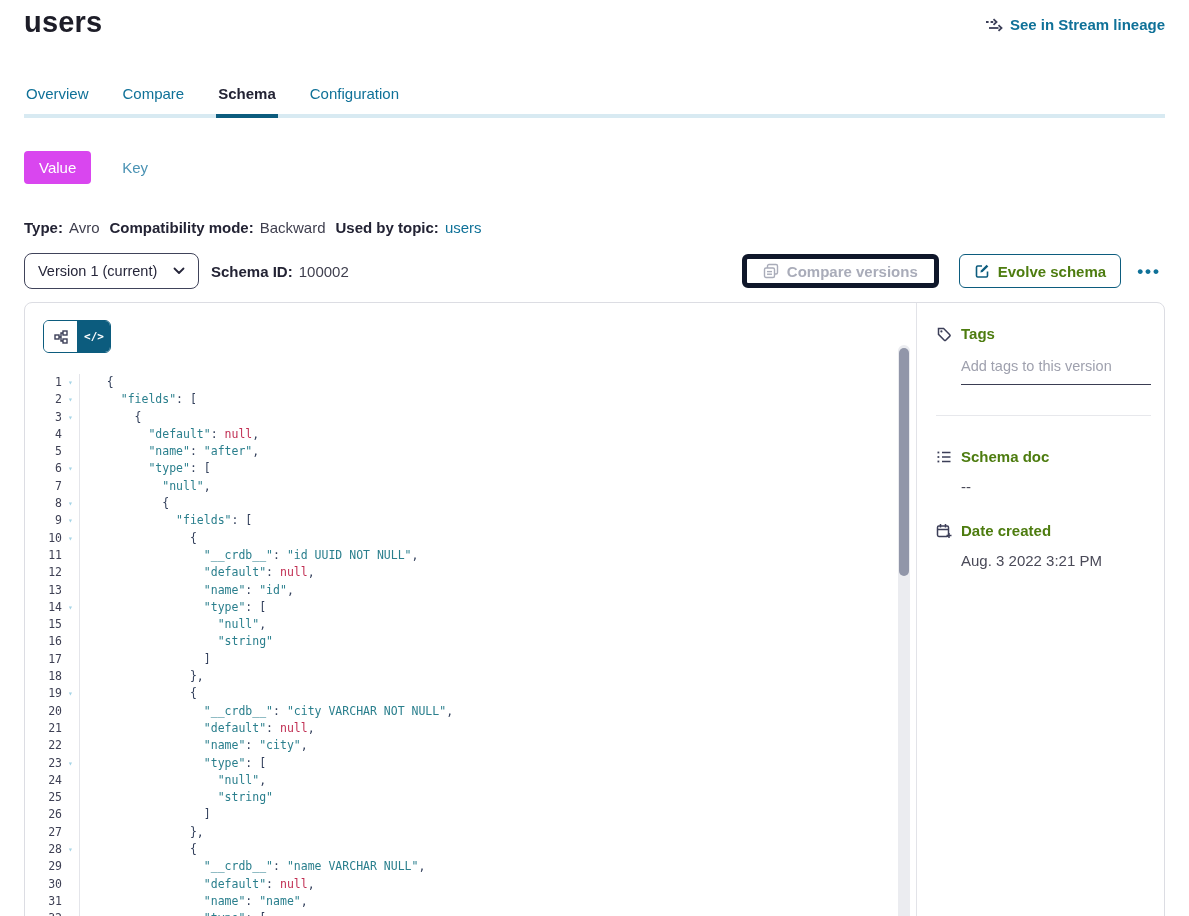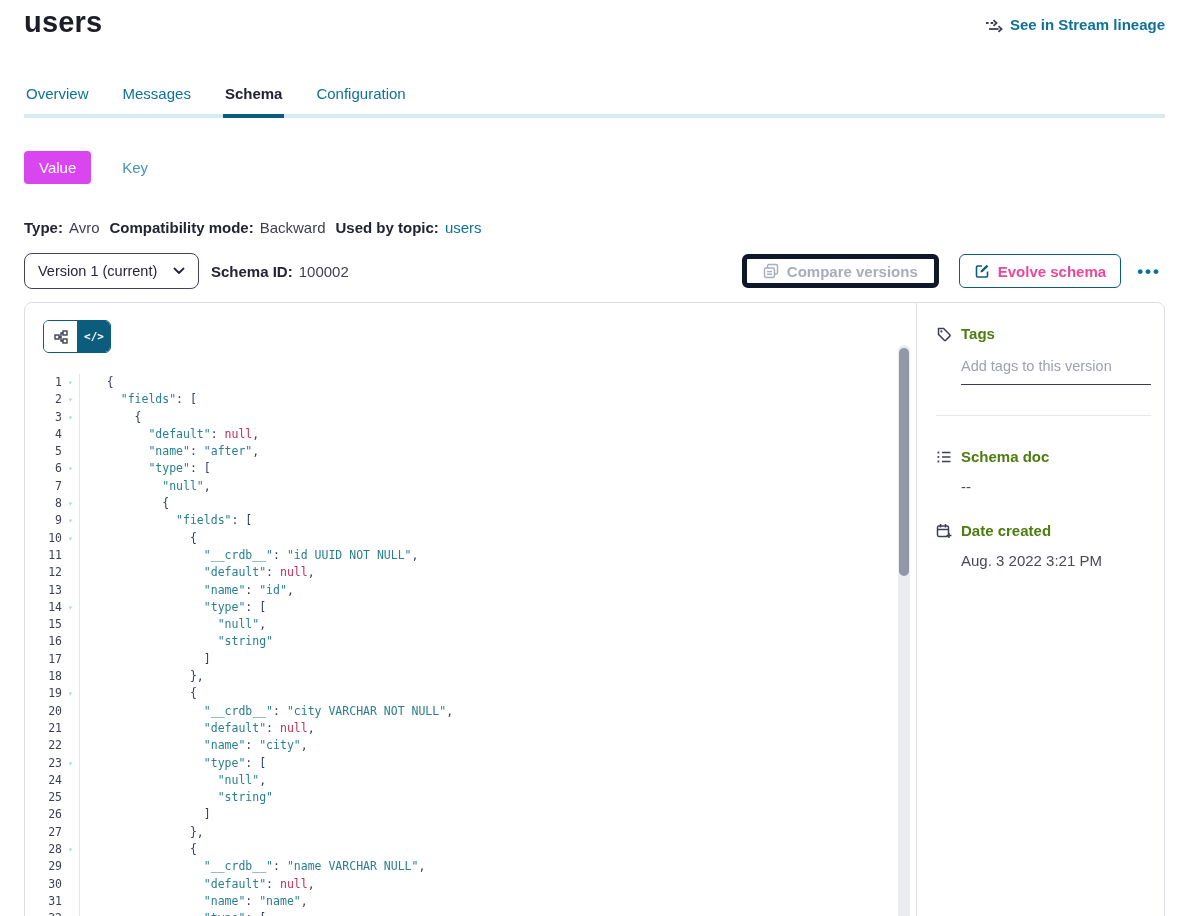--- a/index.html
+++ b/index.html
@@ -3,21 +3,21 @@
 <meta charset="utf-8">
 <style>
   * { box-sizing: border-box; }
   html, body { width: 1189px; height: 916px; margin: 0; overflow: hidden; }
   body { font-family: "Liberation Sans", sans-serif; background: #fff; color: #232334; }
   .page { padding: 0 24px; }
 
   
   .hdr { display: flex; justify-content: space-between; align-items: flex-start; padding-top: 6px; }
   .page-title { font-size: 29px; font-weight: 700; margin: 0; letter-spacing: .2px; color: #1d1d28; }
-  .lineage-link { display: flex; align-items: flex-end; gap: 7px; color: #0f7198; font-weight: 600;
+  .lineage-link { display: flex; align-items: center; gap: 7px; color: #0f7198; font-weight: 600;
                   font-size: 15px; margin-top: 10px; cursor: pointer; }
 
   
   .tabs { margin-top: 46px; display: flex; gap: 30px; position: relative; }
   .tabs::after { content: ""; position: absolute; left: 0; right: 0; bottom: 0; height: 4px; background: #d8eaf2; }
   .tab { position: relative; z-index: 1; color: #0f7198; font-size: 15px; font-weight: 500;
          padding: 0 2px 12px; border-bottom: 4px solid transparent; cursor: pointer; }
   .tab.active { color: #232334; font-weight: 600; border-bottom-color: #0c5c7e; }
 
   
@@ -36,21 +36,21 @@
   
   .controls-row { margin-top: 17px; display: flex; align-items: center; }
   .version-select { width: 175px; height: 36px; border: 1px solid #40435a; border-radius: 8px;
                     display: flex; align-items: center; justify-content: space-between;
                     padding: 16px 13px; font-size: 14.5px; color: #26263a; cursor: pointer; background: #fff; }
   .schema-id { margin-left: 12px; font-size: 15px; display: flex; gap: 6px; }
   .spacer { flex: 1; }
   .btn { height: 34px; border-radius: 6px; background: #fff; font-size: 15px; font-family: inherit;
          display: flex; align-items: center; gap: 8px; cursor: pointer; }
   .btn-compare { border: 5px solid #0f172a; color: #a9acb9; font-weight: 600; padding: 0 16px; cursor: default; }
-  .btn-evolve { border: 1.5px solid #0c5c7e; color: #ec4899; font-weight: 700; padding: 0 14px; margin-left: 20px; }
+  .btn-evolve { border: 1.5px solid #0c5c7e; color: #4d7c0f; font-weight: 700; padding: 0 14px; margin-left: 20px; }
   .more-btn { background: none; border: none; color: #0f7198; font-size: 17px; font-weight: 700;
               letter-spacing: 2px; margin-left: 12px; padding: 0 4px; cursor: pointer; line-height: 1; }
 
   
   .panel { margin-top: 13px; border: 1px solid #dcdde3; border-radius: 8px 8px 0 0; height: 640px; display: flex; overflow: hidden; }
   .code-pane { width: 892px; flex: none; border-right: 1px solid #e2e3e8; position: relative; padding-top: 17px; }
 
   .view-toggle { margin-left: 18px; display: inline-flex; border: 1px solid #0c5c7e; border-radius: 6px; overflow: hidden; }
   .vt-btn { width: 33px; height: 31px; display: flex; align-items: center; justify-content: center;
             background: #fff; color: #0c5c7e; border: none; cursor: pointer; padding: 0; }
@@ -100,21 +100,21 @@
           <line x1="4" y1="10" x2="13.5" y2="10"></line>
           <polyline points="13.5,7.2 16.5,10 13.5,12.8" fill="none"></polyline>
         </svg>
       </span>
       <span>See in Stream lineage</span>
     </a>
   </div>
 
   <nav class="tabs">
       <div class="tab">Overview</div>
-      <div class="tab">Messages</div>
+      <div class="tab">Compare</div>
       <div class="tab active">Schema</div>
       <div class="tab">Configuration</div>
     </nav>
 
   <div class="kv-row">
     <button class="kv-selected">Value</button>
     <button class="kv-unselected">Key</button>
   </div>
 
   <div class="meta-row">

